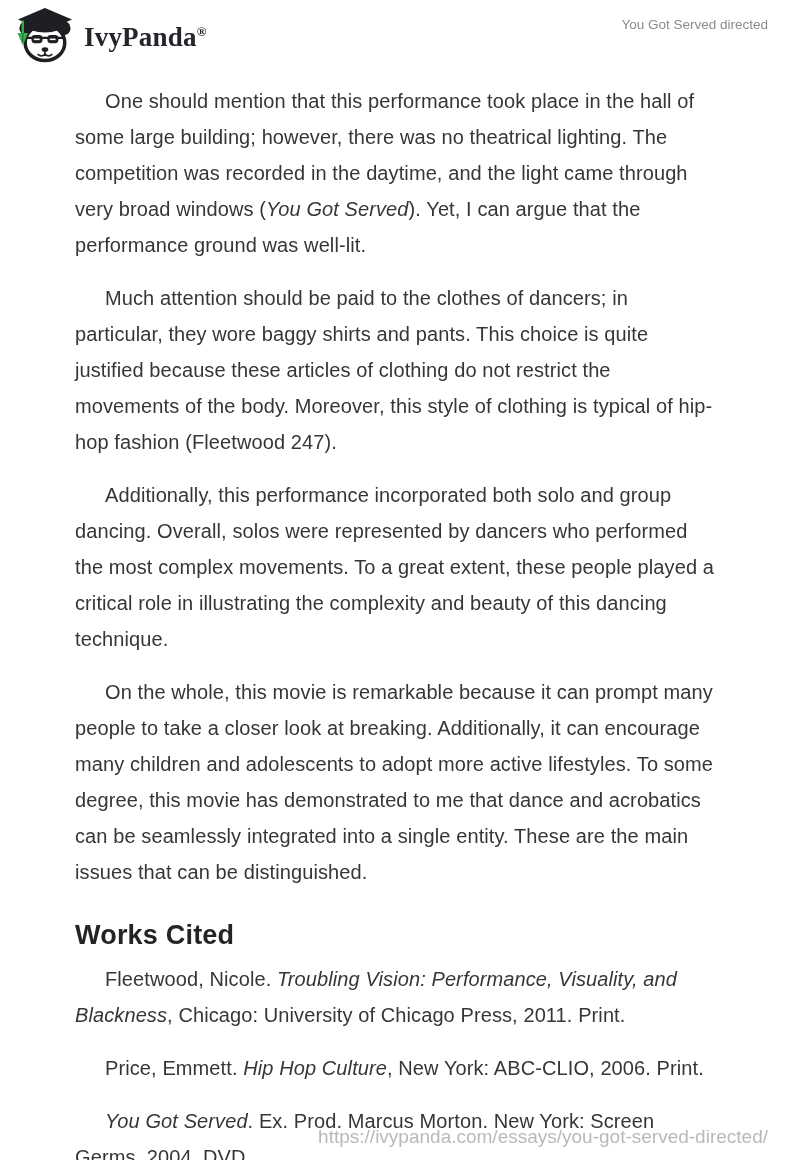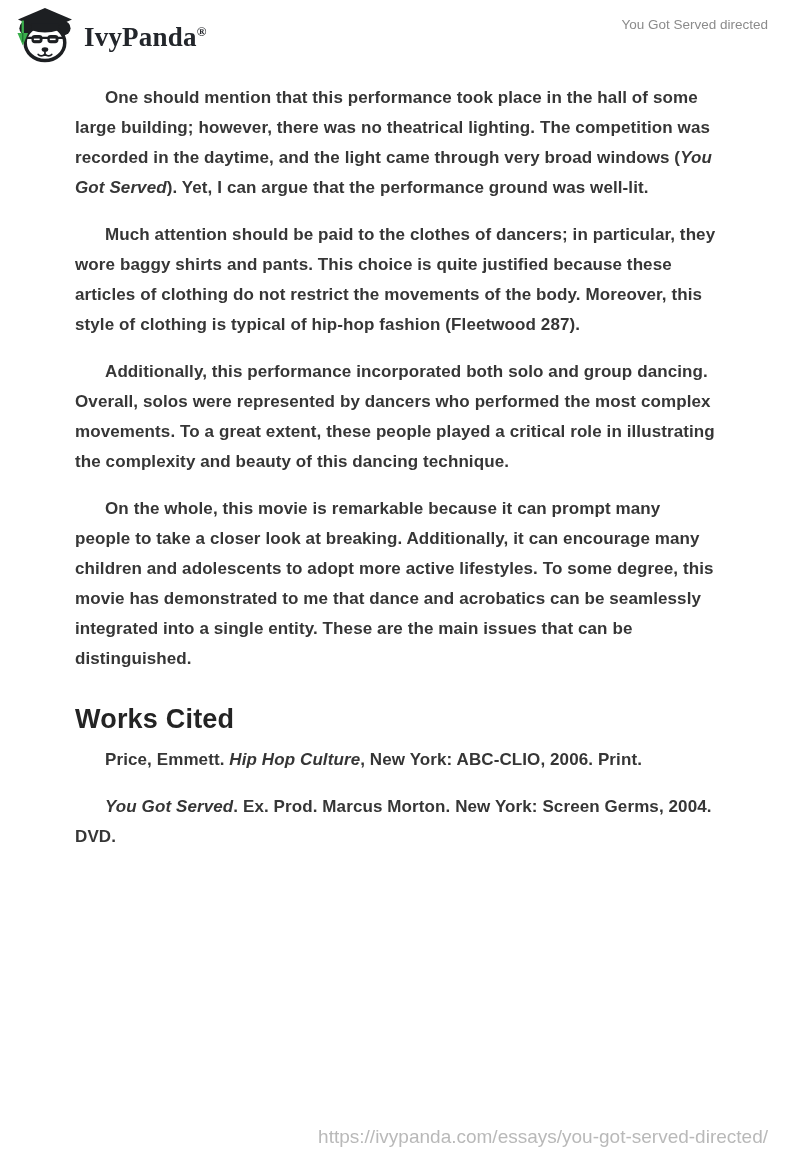--- a/index.html
+++ b/index.html
@@ -47,27 +47,26 @@
   .doc-title {
     font-size: 13.5px;
     color: #8b8b8b;
     margin-top: 10px;
   }
   
   .main {
     padding: 16px 82px 0 75px;
   }
   .para, .citation {
-    font-size: 17px;
-    line-height: 30px;
+    font-size: 20px;
+    line-height: 36px;
     color: #363636;
     text-indent: 30px;
     margin-bottom: 17px;
     letter-spacing: 0.1px;
-    font-weight: bold;
   }
   .para em, .citation em {
     font-style: italic;
   }
   .section-heading {
     font-size: 27px;
     font-weight: 700;
     color: #242424;
     margin: 30px 0 10px 0;
     letter-spacing: 0.2px;
@@ -118,28 +117,29 @@
         </svg>
       </span>
       <span class="brand-name"><span>IvyPanda</span><span class="brand-reg">®</span></span>
     </div>
     <div class="doc-title">You Got Served directed</div>
   </div>
 
   <div class="main">
     <div id="essay-paragraphs">
         <p class="para"><span>One should mention that this performance took place in the hall of some large building; however, there was no theatrical lighting. The competition was recorded in the daytime, and the light came through very broad windows (</span><em>You Got Served</em><span>). Yet, I can argue that the performance ground was well-lit.</span></p>
-        <p class="para"><span>Much attention should be paid to the clothes of dancers; in particular, they wore baggy shirts and pants. This choice is quite justified because these articles of clothing do not restrict the movements of the body. Moreover, this style of clothing is typical of hip-hop fashion (Fleetwood 287).</span></p>
+        <p class="para"><span>Much attention should be paid to the clothes of dancers; in particular, they wore baggy shirts and pants. This choice is quite justified because these articles of clothing do not restrict the movements of the body. Moreover, this style of clothing is typical of hip-hop fashion (Fleetwood 247).</span></p>
         <p class="para"><span>Additionally, this performance incorporated both solo and group dancing. Overall, solos were represented by dancers who performed the most complex movements. To a great extent, these people played a critical role in illustrating the complexity and beauty of this dancing technique.</span></p>
         <p class="para"><span>On the whole, this movie is remarkable because it can prompt many people to take a closer look at breaking. Additionally, it can encourage many children and adolescents to adopt more active lifestyles. To some degree, this movie has demonstrated to me that dance and acrobatics can be seamlessly integrated into a single entity. These are the main issues that can be distinguished.</span></p>
       </div>
 
     <h1 class="section-heading">Works Cited</h1>
 
     <div id="citations">
+        <p class="citation"><span>Fleetwood, Nicole. </span><em>Troubling Vision: Performance, Visuality, and Blackness</em><span>, Chicago: University of Chicago Press, 2011. Print.</span></p>
         <p class="citation"><span>Price, Emmett. </span><em>Hip Hop Culture</em><span>, New York: ABC-CLIO, 2006. Print.</span></p>
         <p class="citation"><em>You Got Served</em><span>. Ex. Prod. Marcus Morton. New York: Screen Germs, 2004. DVD.</span></p>
       </div>
   </div>
 
   <div class="footer">
     <span class="footer-url">https://ivypanda.com/essays/you-got-served-directed/</span>
   </div>
 
 </div>

